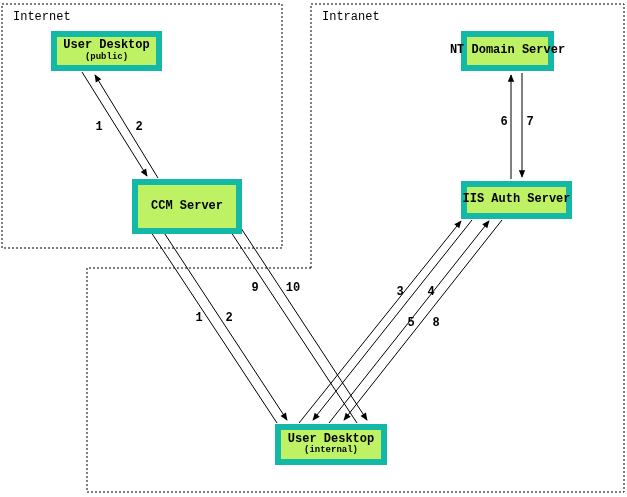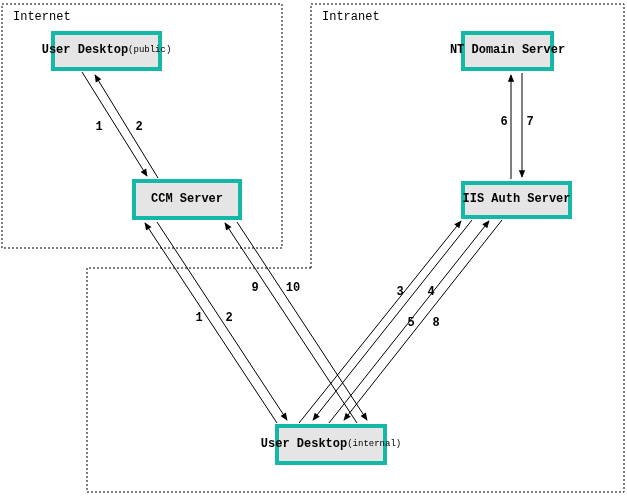--- a/index.html
+++ b/index.html
@@ -24,35 +24,36 @@
   .zone-label {
     position: absolute;
     font-size: 12px;
     font-weight: normal;
     letter-spacing: 0px;
     white-space: nowrap;
   }
   .node {
     position: absolute;
     box-sizing: border-box;
-    border: 4px solid #14b8a6;
-    background: #e5e5e5;
+    border: 6px solid #14b8a6;
+    background: #bef264;
     display: flex;
+    flex-direction: column;
     align-items: center;
     justify-content: center;
     line-height: 1.1;
   }
   .node-title {
     font-size: 12px;
     font-weight: bold;
     white-space: nowrap;
   }
   .node-sub {
     font-size: 9px;
-    font-weight: normal;
+    font-weight: bold;
     white-space: nowrap;
   }
   .step {
     position: absolute;
     font-size: 12px;
     font-weight: bold;
     transform: translate(-50%, -50%);
     background: transparent;
     white-space: nowrap;
   }
@@ -92,21 +93,21 @@
   </svg>
 
   <div class="zone-label" style="left:13px; top:10px;">Internet</div>
   <div class="zone-label" style="left:322px; top:10px;">Intranet</div>
 
   <div class="node" style="left:51px; top:31px; width:111px; height:40px;">
     <div class="node-title">User Desktop</div>
     <div class="node-sub">(public)</div>
   </div>
 
-  <div class="node" style="left:132px; top:179px; width:110px; height:41px;">
+  <div class="node" style="left:132px; top:179px; width:110px; height:55px;">
     <div class="node-title">CCM Server</div>
   </div>
 
   <div class="node" style="left:461px; top:31px; width:93px; height:40px;">
     <div class="node-title">NT Domain Server</div>
   </div>
 
   <div class="node" style="left:461px; top:181px; width:111px; height:38px;">
     <div class="node-title">IIS Auth Server</div>
   </div>

